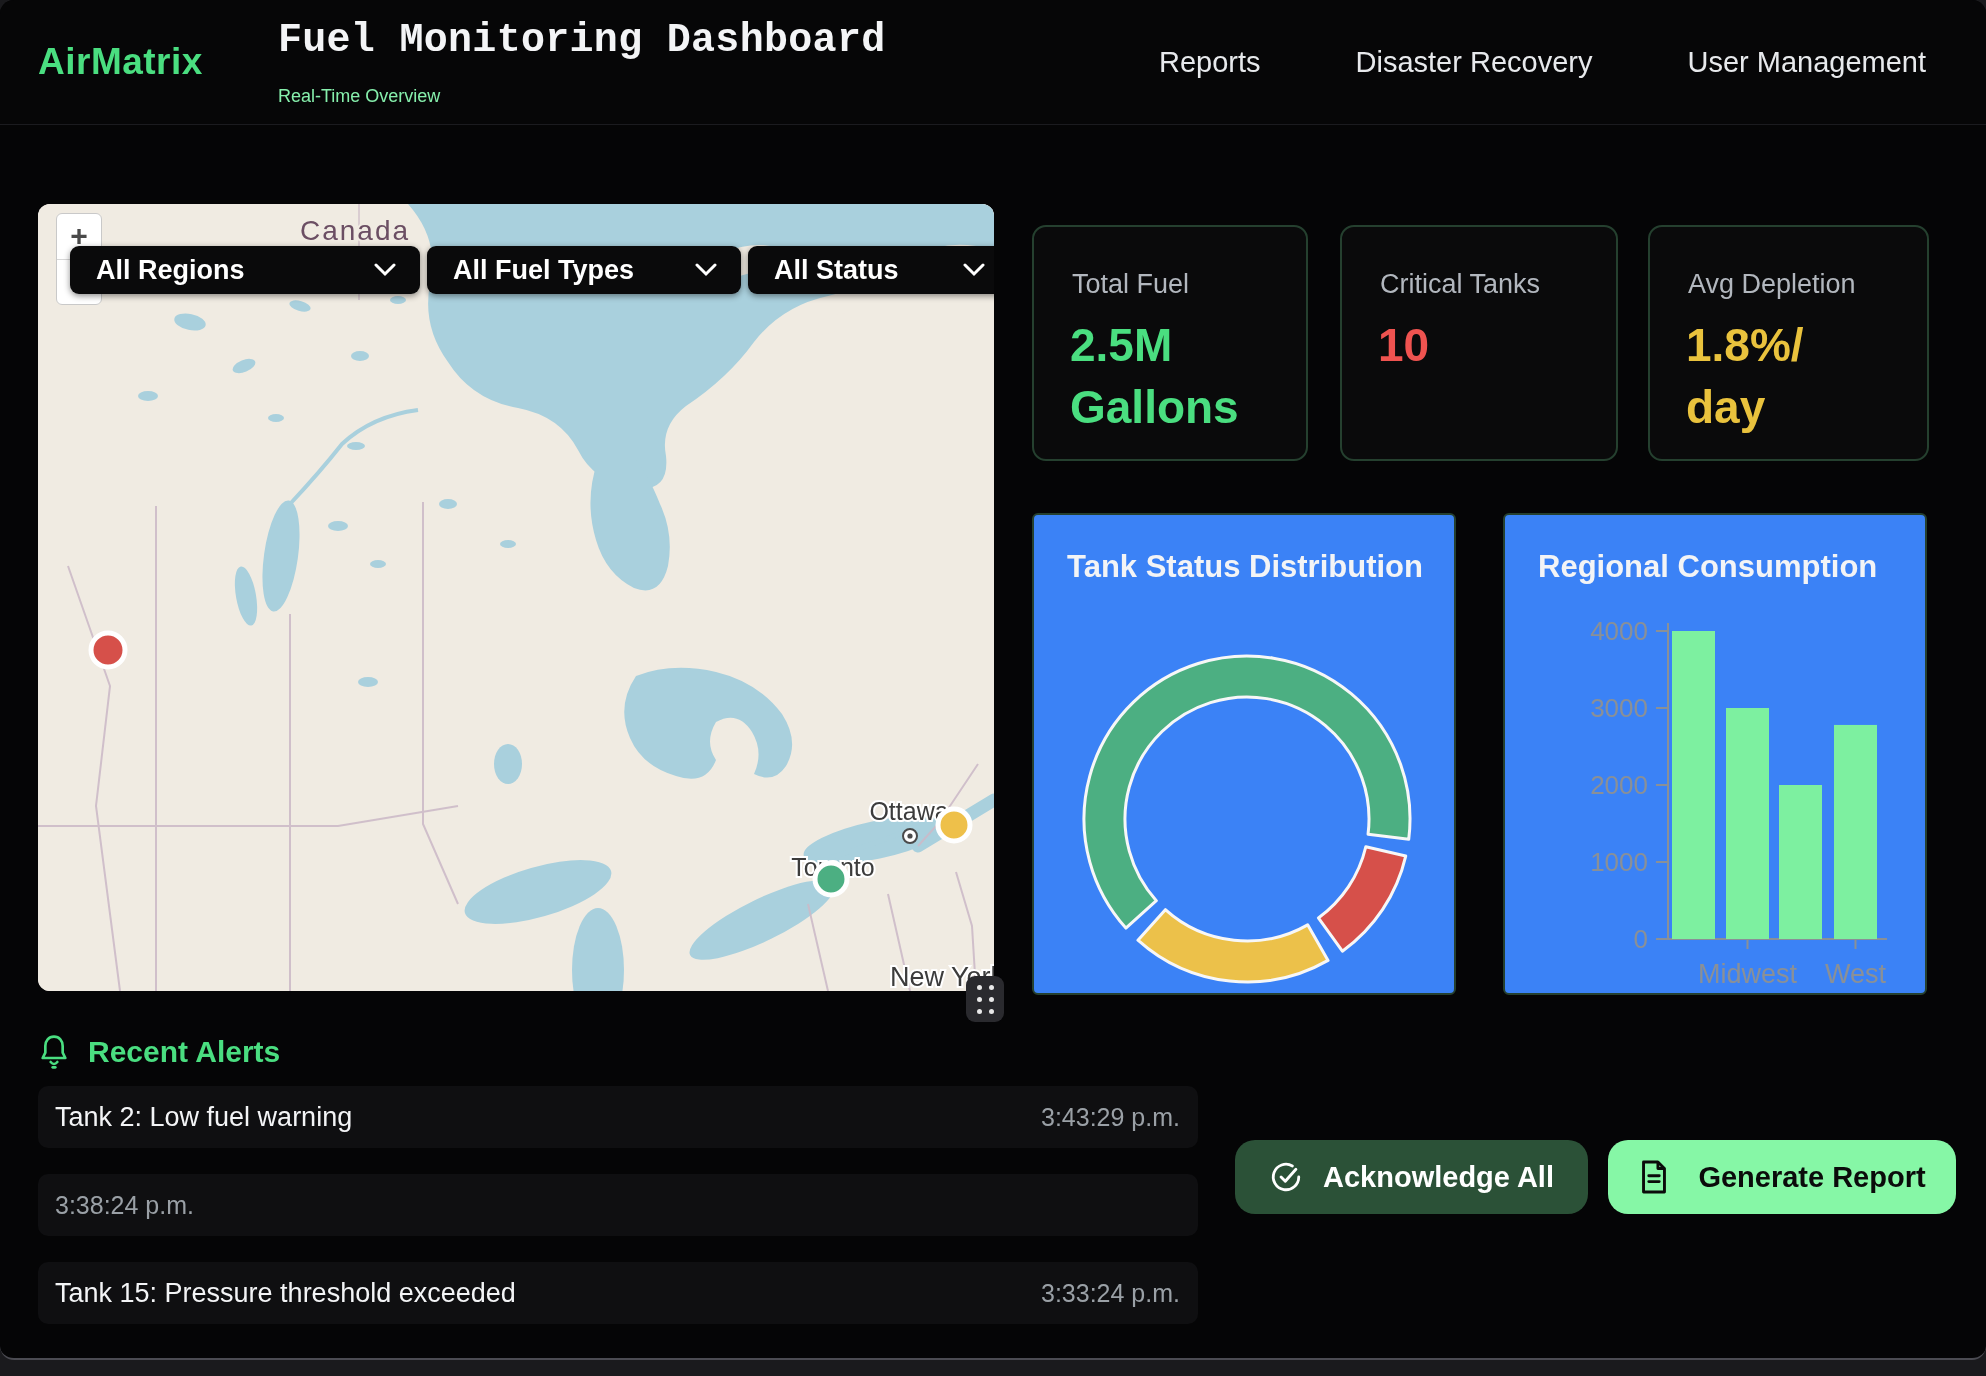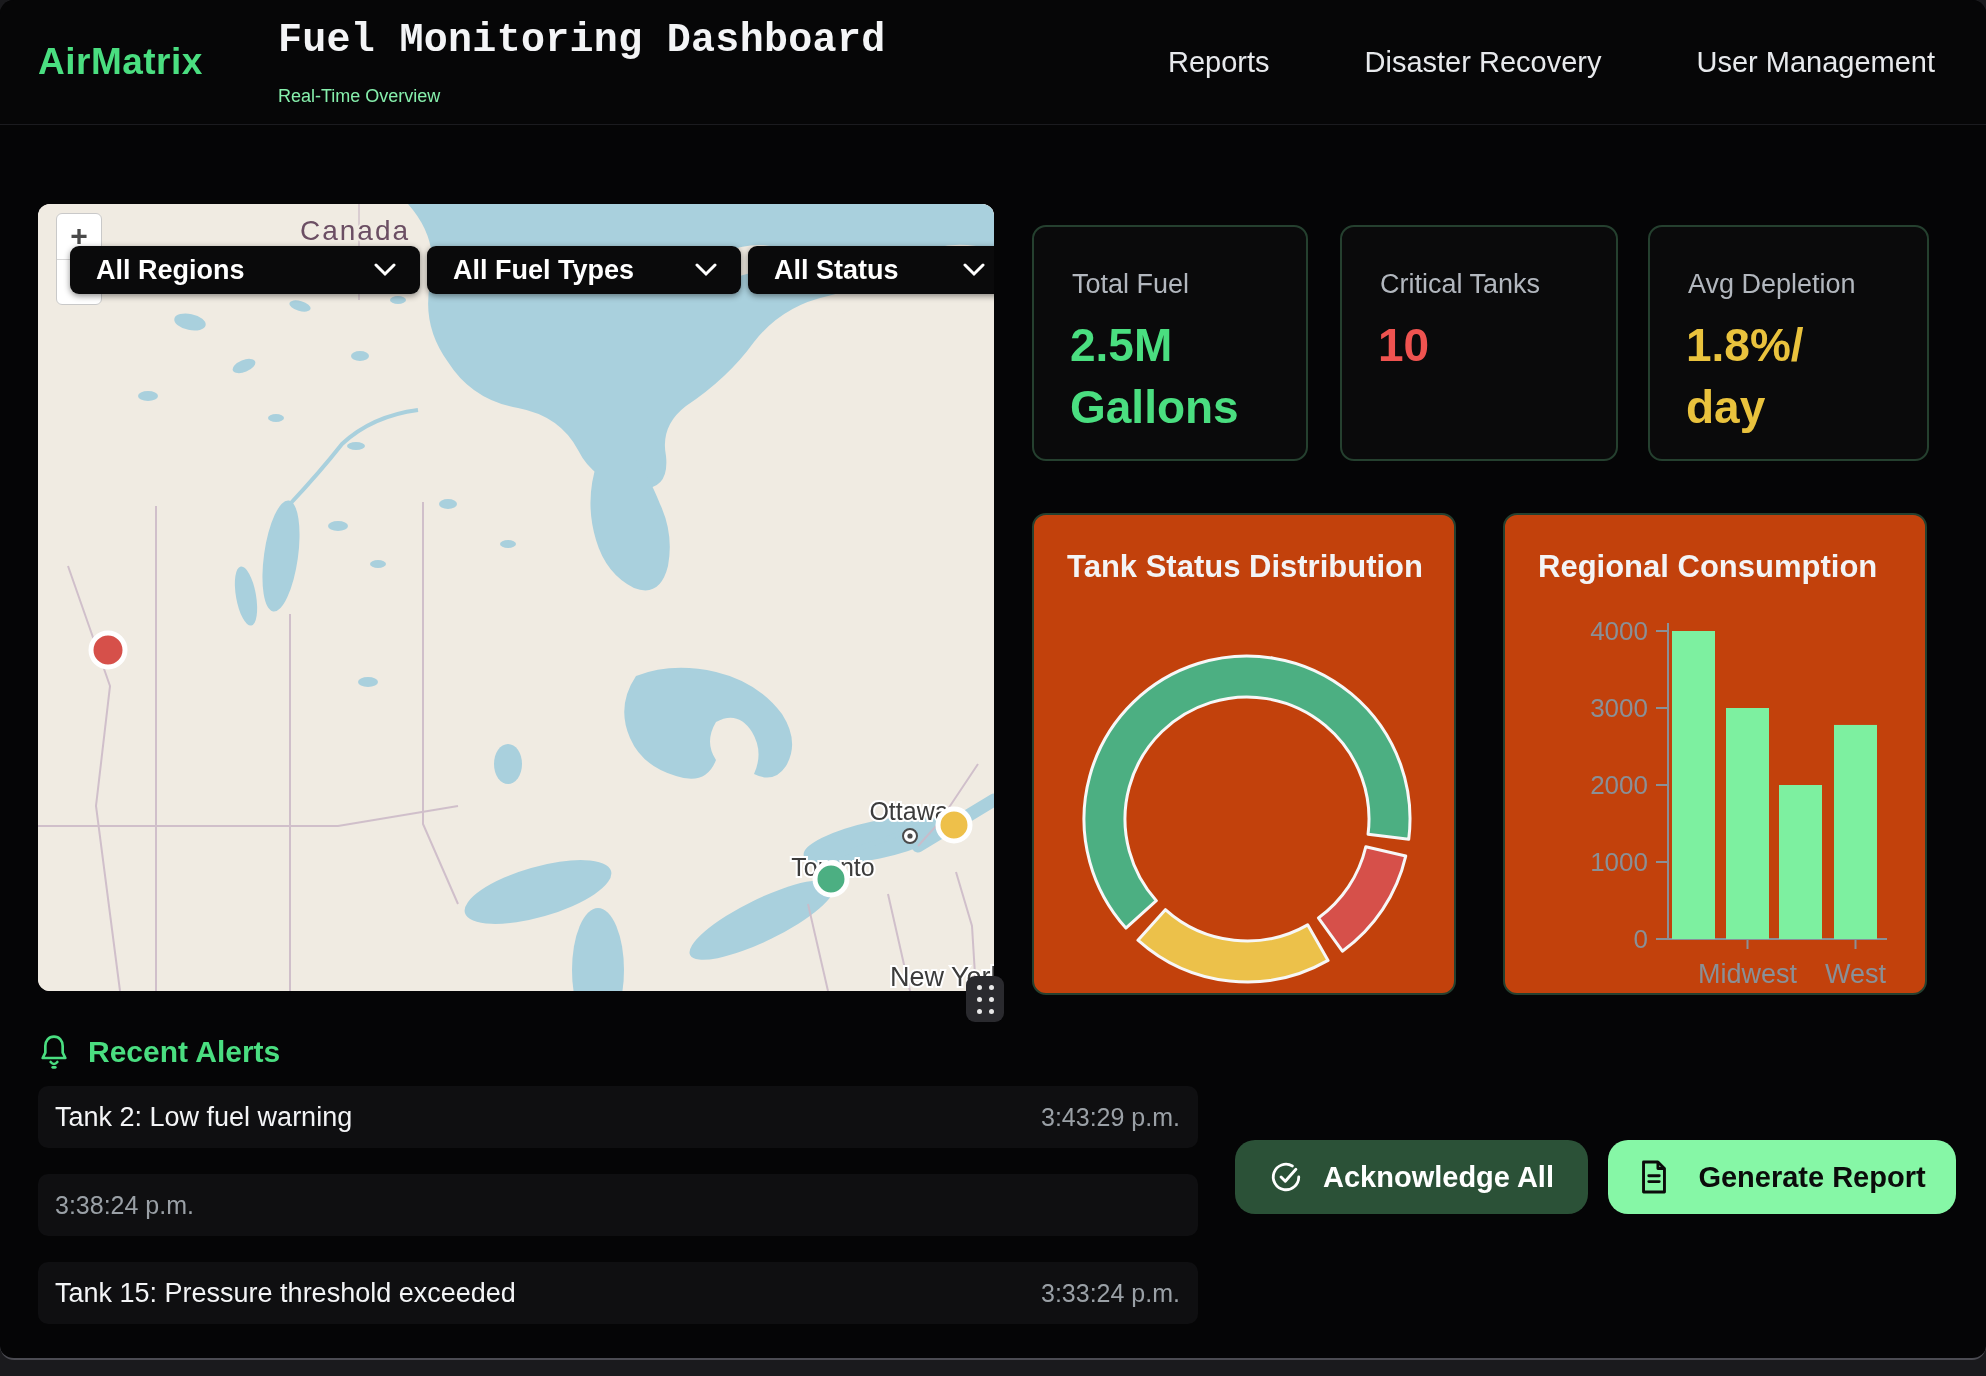--- a/index.html
+++ b/index.html
@@ -8,21 +8,21 @@
   .app{position:absolute;left:0;top:0;width:1986px;height:1358px;background:#050506;
        border-bottom:2px solid #4b4b52;border-radius:14px 14px 14px 14px;overflow:hidden;}
 
   
   .header{position:absolute;left:0;top:0;width:100%;height:124px;background:#060607;
           border-bottom:1px solid #1b1b1f;display:flex;align-items:center;}
   .logo{margin-left:38px;font-size:37px;font-weight:bold;color:#4ade80;letter-spacing:.5px;}
   .titleblock{margin-left:75px;}
   .title{font-size:40px;font-weight:bold;color:#f3f4f6;letter-spacing:.3px;font-family:Liberation Mono, monospace;}
   .subtitle{font-size:18px;color:#86efac;margin-top:23px;}
-  .nav{position:absolute;right:51px;top:0;height:100%;display:flex;align-items:center;gap:95px;}
+  .nav{position:absolute;right:60px;top:0;height:100%;display:flex;align-items:center;gap:95px;}
   .nav-item{font-size:29px;color:#e7e9ec;cursor:pointer;}
 
   
   .map{position:absolute;left:38px;top:204px;width:956px;height:787px;border-radius:12px;
        overflow:hidden;background:#f0ebe2;}
   .map svg.basemap{position:absolute;left:0;top:0;}
   .zoomctl{position:absolute;left:18px;top:9px;width:44px;height:90px;background:#fff;
            border:1px solid #c9c9c9;border-radius:6px;z-index:2;display:flex;flex-direction:column;}
   .zoomctl .zbtn{flex:1;display:flex;align-items:center;justify-content:center;font-size:30px;
            font-weight:bold;color:#4a4a4a;cursor:pointer;}
@@ -40,21 +40,21 @@
 
   
   .card{position:absolute;background:#0a0a0b;border:2px solid #25402f;border-radius:14px;}
   .card .clabel{margin:42px 0 0 38px;font-size:27px;color:#b2b7be;}
   .card .cvalue{margin:14px 0 0 36px;font-size:46px;font-weight:bold;line-height:1.35;width:170px;}
   #card1{left:1032px;top:225px;width:272px;height:232px;}
   #card2{left:1340px;top:225px;width:274px;height:232px;}
   #card3{left:1648px;top:225px;width:277px;height:232px;}
 
   
-  .panel{position:absolute;background:#c2410c;border:2px solid #25402f;border-radius:14px;}
+  .panel{position:absolute;background:#3b82f6;border:2px solid #25402f;border-radius:6px;}
   #panel-donut{left:1032px;top:513px;width:420px;height:478px;}
   #panel-bar{left:1503px;top:513px;width:420px;height:478px;}
   .panel h3{margin:34px 0 0 33px;font-size:31px;font-weight:bold;color:#f3f4f6;}
   .panel svg{position:absolute;left:0;top:0;}
 
   
   .alerts-head{position:absolute;left:38px;top:1034px;display:flex;align-items:center;gap:18px;}
   .alerts-head .atitle{font-size:30px;font-weight:bold;color:#4ade80;}
   .alert-row{position:absolute;left:38px;width:1160px;height:62px;background:#0f0f11;
              border-radius:10px;display:flex;align-items:center;justify-content:space-between;

